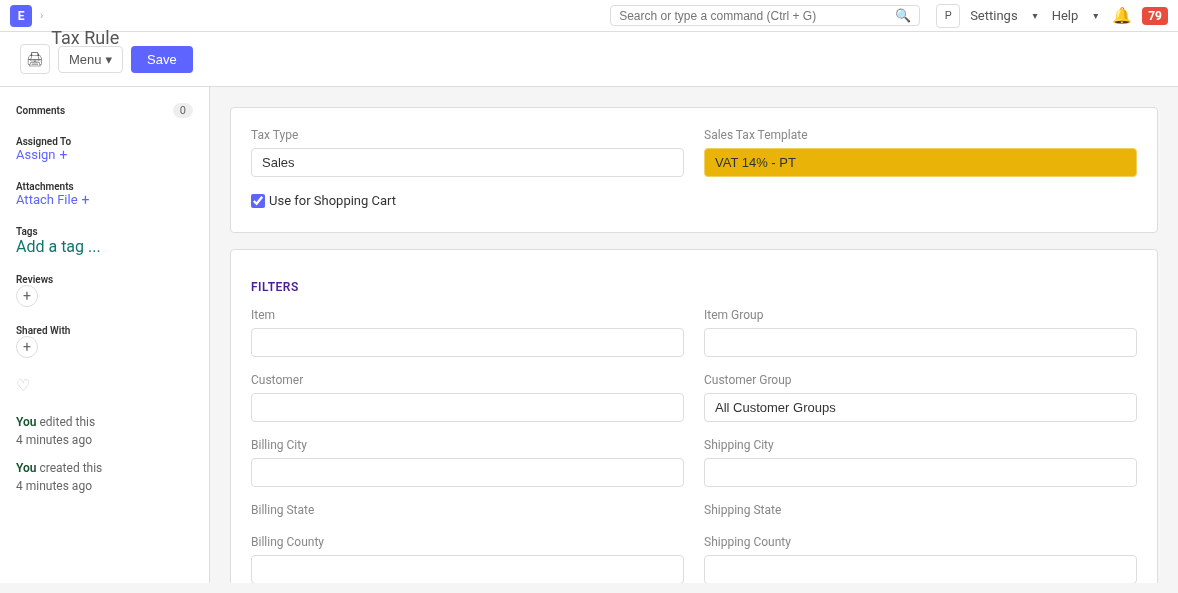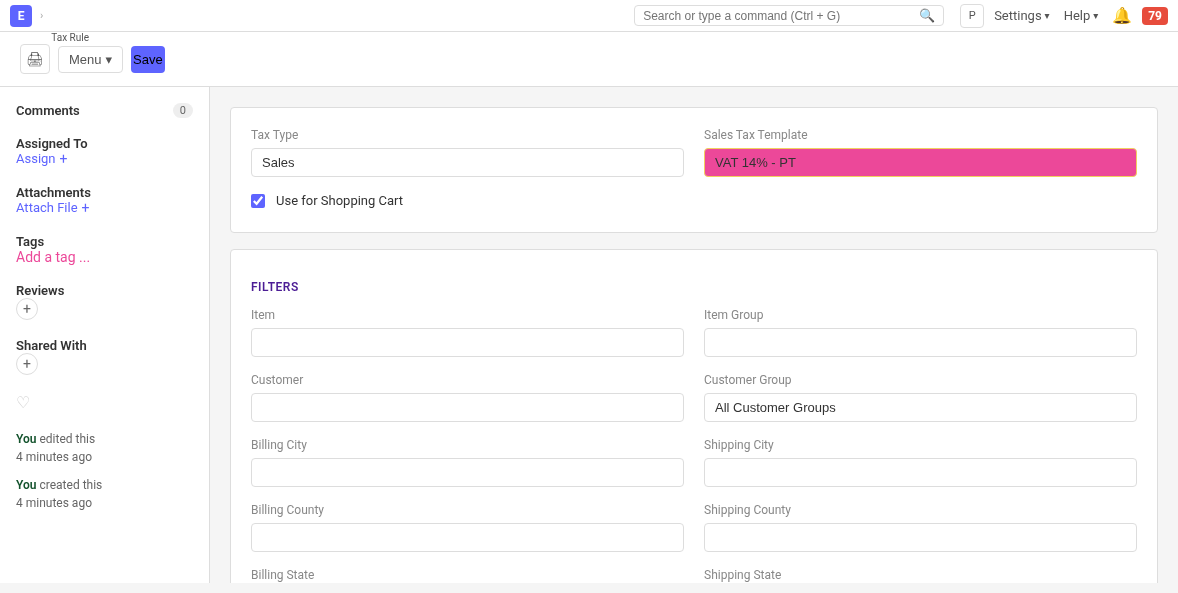--- a/index.html
+++ b/index.html
@@ -10,38 +10,38 @@
       display: flex; align-items: center; height: 32px;
       background: #fff; border-bottom: 1px solid #ddd;
       padding: 0 10px; gap: 8px;
     }
     .topnav-logo {
       width: 22px; height: 22px; background: #5e64ff; border-radius: 4px;
       display: flex; align-items: center; justify-content: center;
       color: #fff; font-weight: bold; font-size: 12px; flex-shrink: 0;
     }
     .topnav-chevron { color: #aaa; font-size: 11px; }
-    .topnav-breadcrumb { color: #555; font-size: 10px; margin-top: 44px; }
+    .topnav-breadcrumb { color: #555; font-size: 18px; margin-top: 44px; }
     .topnav-search {
       margin-left: auto; display: flex; align-items: center;
       border: 1px solid #ddd; border-radius: 4px; background: #fff;
       padding: 2px 8px; width: 310px; 
     }
     .topnav-search input {
       border: none; outline: none; font-size: 12px; color: #888; width: 100%; background: transparent;
     }
     .topnav-search-icon { color: #aaa; font-size: 13px; }
     .topnav-actions { display: flex; align-items: center; gap: 6px; margin-left: 8px; }
     .topnav-p-btn {
       width: 24px; height: 24px; border: 1px solid #ddd; border-radius: 4px;
       display: flex; align-items: center; justify-content: center;
       font-size: 11px; color: #555; background: #fff; cursor: pointer;
     }
     .topnav-text-btn {
-      display: flex; align-items: center; gap: 3px; font-size: 13px;
+      display: flex; align-items: center; gap: 15px; font-size: 13px;
       color: #555; cursor: pointer; padding: 2px 4px;
     }
     .topnav-text-btn .caret { font-size: 10px; }
     .topnav-icon-btn {
       font-size: 16px; color: #555; cursor: pointer; padding: 2px 4px;
     }
     .topnav-badge {
       background: #e74c3c; color: #fff; border-radius: 4px;
       padding: 2px 6px; font-size: 12px; font-weight: bold;
     }
@@ -57,47 +57,47 @@
       width: 30px; height: 30px; border: 1px solid #ddd; border-radius: 4px;
       background: #fff; cursor: pointer; display: flex; align-items: center; justify-content: center;
       color: #555; font-size: 14px;
     }
     .btn-menu {
       border: 1px solid #ddd; border-radius: 4px; background: #fff;
       padding: 5px 10px; cursor: pointer; font-size: 13px; color: #555;
       display: flex; align-items: center; gap: 4px;
     }
     .btn-save {
-      background: #5e64ff; color: #000000; border: none; border-radius: 4px;
-      padding: 6px 2px; cursor: pointer; font-size: 13px; font-weight: 500;
+      background: #5e64ff; color: #ffffff; border: none; border-radius: 4px;
+      padding: 6px 16px; cursor: pointer; font-size: 13px; font-weight: 500;
     }
 
     
     .main-layout { display: flex; height: calc(100vh - 97px); }
 
     
     .sidebar {
       width: 210px; min-width: 210px; background: #fff; border-right: 1px solid #ddd;
       padding: 16px; overflow-y: auto;
     }
     .sidebar-section { margin-bottom: 18px; }
     .sidebar-section-header {
       display: flex; align-items: center; justify-content: space-between;
       margin-bottom: 6px;
     }
-    .sidebar-section-title { font-size: 13px; font-weight: 600; color: #333; }
+    .sidebar-section-title { font-size: 10px; font-weight: 600; color: #333; }
     .sidebar-badge {
       background: #eee; border-radius: 10px; padding: 1px 7px;
       font-size: 11px; color: #666;
     }
     .sidebar-link {
       color: #5e64ff; font-size: 13px; cursor: pointer; display: flex; gap: 4px;
     }
     .sidebar-link .plus { font-size: 14px; }
-    .sidebar-tags-add { color: #ec4899; font-size: 14px; cursor: pointer; }
+    .sidebar-tags-add { color: #0f766e; font-size: 16px; cursor: pointer; }
     .sidebar-plus-btn {
       width: 22px; height: 22px; border: 1px solid #ddd; border-radius: 50%;
       display: flex; align-items: center; justify-content: center;
       cursor: pointer; font-size: 14px; color: #666; background: #fff;
     }
     .sidebar-heart { color: #ccc; font-size: 16px; cursor: pointer; }
     .sidebar-activity { margin-top: 8px; }
     .activity-entry { margin-bottom: 10px; font-size: 12px; color: #666; line-height: 1.5; }
     .activity-entry .you { font-weight: 600; color: #14532d; }
 
@@ -109,23 +109,23 @@
       margin-bottom: 16px;
     }
 
     .form-row { display: flex; gap: 20px; margin-bottom: 16px; }
     .form-group { flex: 1; display: flex; flex-direction: column; gap: 4px; }
     .form-label { font-size: 12px; color: #888; margin-bottom: 2px; }
     .form-input {
       border: 1px solid #ddd; border-radius: 4px; padding: 6px 10px;
       font-size: 13px; color: #333; outline: none; background: #fff;
     }
-    .form-input-highlight { background: #ec4899; border-color: #f0d060; }
-
-    .checkbox-row { display: flex; align-items: center; gap: 11px; margin-bottom: 4px; }
+    .form-input-highlight { background: #eab308; border-color: #f0d060; }
+
+    .checkbox-row { display: flex; align-items: center; gap: 4px; margin-bottom: 4px; }
     .checkbox-row input[type="checkbox"] { accent-color: #5e64ff; width: 14px; height: 14px; }
     .checkbox-label { font-size: 13px; color: #333; }
 
     .filters-section { margin-top: 10px; }
     .filters-title { font-size: 12px; font-weight: 600; color: #4c1d95; letter-spacing: 0.5px; text-transform: uppercase; margin-bottom: 14px; }
   </style>
 </head>
 <body>
 
 <nav class="topnav">
@@ -284,37 +284,37 @@
             <input class="form-input" type="text" style="">
           </div>
           <div class="form-group">
             <label class="form-label">Shipping City</label>
             <input class="form-input" type="text" style="">
           </div>
         </div>
 
         <div class="form-row">
           <div class="form-group">
+            <label class="form-label">Billing State</label>
+
+          </div>
+          <div class="form-group">
+            <label class="form-label">Shipping State</label>
+
+          </div>
+        </div>
+
+        <div class="form-row">
+          <div class="form-group">
             <label class="form-label">Billing County</label>
             <input class="form-input" type="text" style="">
           </div>
           <div class="form-group">
             <label class="form-label">Shipping County</label>
             <input class="form-input" type="text" style="">
-          </div>
-        </div>
-
-        <div class="form-row">
-          <div class="form-group">
-            <label class="form-label">Billing State</label>
-
-          </div>
-          <div class="form-group">
-            <label class="form-label">Shipping State</label>
-
           </div>
         </div>
 
       </div>
     </div>
 
   </main>
 </div>
 
 </body></html>

